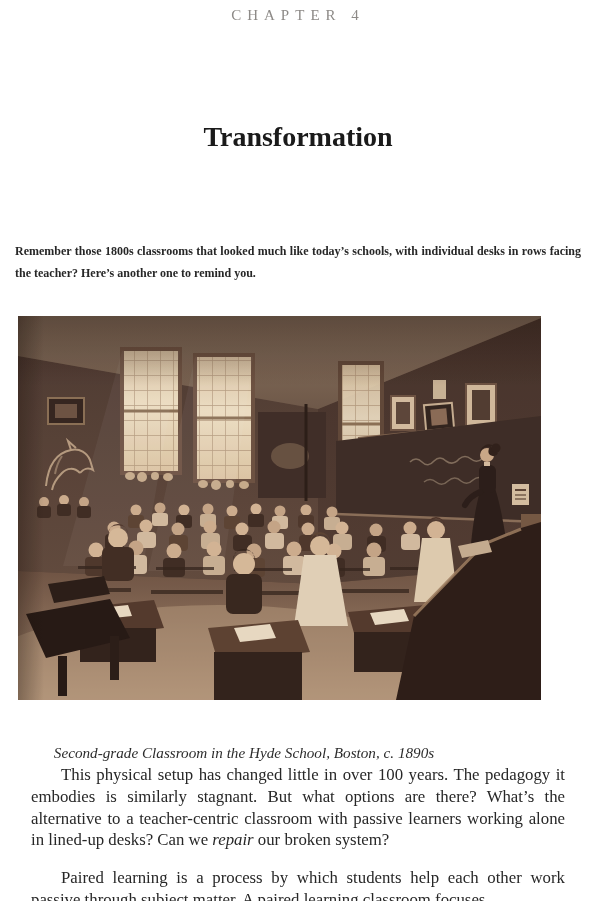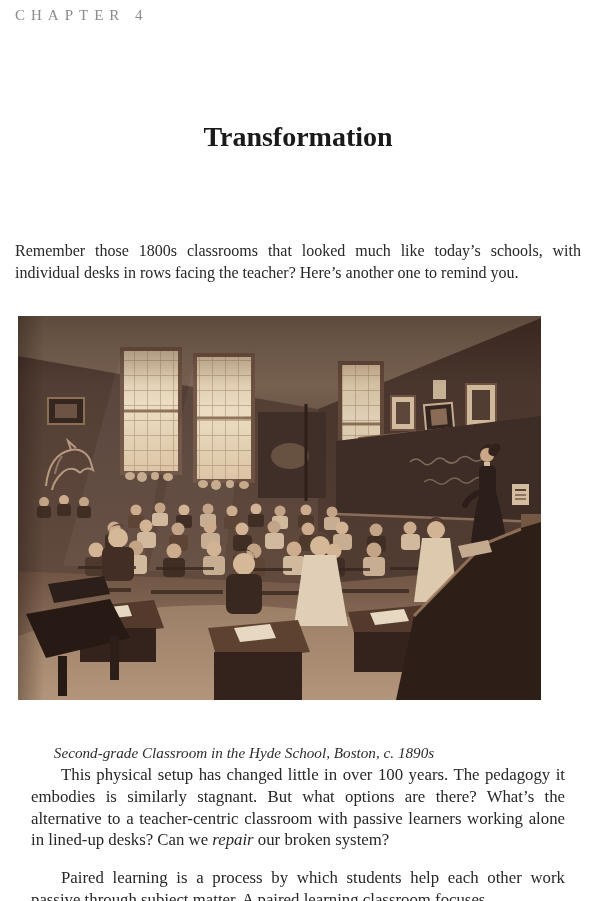--- a/index.html
+++ b/index.html
@@ -1,23 +1,23 @@
 <!DOCTYPE html>
 <html><head>
 <meta charset="utf-8">
 <style>
   html,body{margin:0;padding:0;background:#ffffff;}
   .page{position:relative;width:600px;height:901px;background:#ffffff;overflow:hidden;
         font-family:"Liberation Serif","DejaVu Serif",serif;color:#272727;}
-  .chapter{position:absolute;top:7px;left:15px;width:566px;text-align:left;
+  .chapter{position:absolute;top:7px;left:15px;width:566px;text-align:center;
            font-size:15px;letter-spacing:6px;color:#8d8a87;}
   .title{position:absolute;top:119px;left:12px;width:572px;text-align:center;
          font-size:28px;font-weight:bold;color:#1a1a1a;line-height:36px;}
   .p-intro{position:absolute;top:240px;left:15px;width:566px;
-           font-size:16px;line-height:22px;text-align:justify;}
+           font-size:12px;line-height:22px;text-align:justify;font-weight:bold;}
   .photo-wrap{position:absolute;left:18px;top:316px;width:523px;height:384px;}
   .photo-wrap svg{display:block;width:523px;height:384px;}
   .caption{position:absolute;top:743px;left:18px;width:452px;text-align:center;
            font-size:15.2px;font-style:italic;color:#2c2c2c;line-height:19.5px;}
   .caption .roman{font-style:normal;}
   .body-text{position:absolute;top:748px;left:15px;width:566px;
              font-size:16.8px;line-height:21.8px;text-align:justify;}
   .body-text p{margin:16px;text-indent:30px;}
   .it{font-style:italic;}
 </style>

